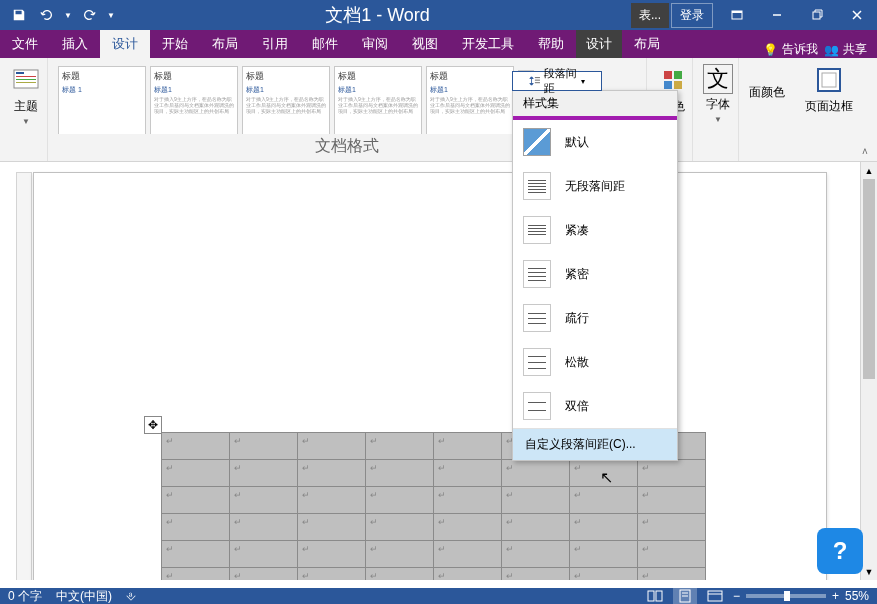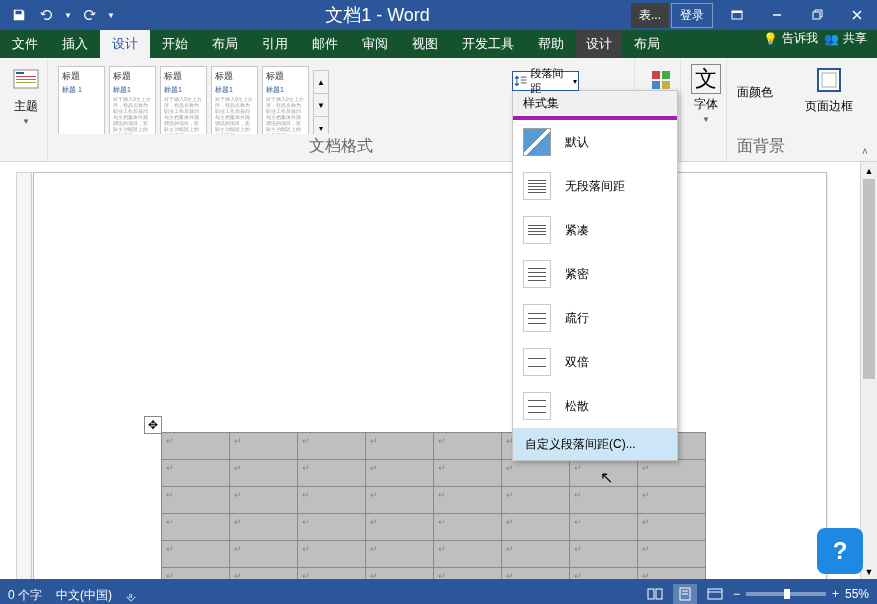--- a/index.html
+++ b/index.html
@@ -7,48 +7,48 @@
 
 .titlebar { height: 30px; background: #2b579a; display: flex; align-items: center; color: #fff; }
 .qat { display: flex; align-items: center; padding: 0 6px; gap: 2px; }
 .qat-btn { width: 26px; height: 26px; display: flex; align-items: center; justify-content: center; cursor: pointer; }
 .title-center { flex: 1; text-align: center; font-size: 18px; }
 .title-right { display: flex; align-items: center; height: 100%; }
 .table-tools { background: #404040; padding: 4px 8px; font-size: 12px; margin-right: 2px; }
 .login-tag { padding: 3px 8px; font-size: 12px; border: 1px solid rgba(255,255,255,.4); margin-right: 4px; }
 .win-btn { width: 40px; height: 30px; display: flex; align-items: center; justify-content: center; cursor: pointer; }
 
-.tabs { height: 28px; background: #14532d; display: flex; align-items: flex-start; color: #fff; }
+.tabs { height: 28px; background: #701a75; display: flex; align-items: flex-end; color: #fff; }
 .tab { padding: 0 12px; height: 28px; line-height: 28px; font-size: 13px; cursor: pointer; }
 .tab.active { background: #f3f3f3; color: #2b579a; }
 .tab.tool-active { background: #404040; color: #fff; padding: 0 10px; }
 .tabs-right { display: flex; align-items: center; margin-left: auto; gap: 6px; padding-right: 10px; }
 .tell-me { display: flex; align-items: center; gap: 4px; font-size: 12px; }
 
 .ribbon { height: 104px; background: #f3f3f3; border-bottom: 1px solid #d4d4d4; display: flex; position: relative; }
 .rib-group { border-right: 1px solid #e1e1e1; display: flex; flex-direction: column; padding: 4px 6px 2px; }
 .rib-group-body { flex: 1; display: flex; align-items: flex-start; gap: 6px; }
 .rib-group-label { text-align: center; font-size: 16px; color: #666; padding: 2px 0; }
 .big-btn { display: flex; flex-direction: column; align-items: center; gap: 2px; padding: 2px 4px; cursor: pointer; font-size: 12px; }
 .big-btn-icon { width: 32px; height: 32px; display: flex; align-items: center; justify-content: center; }
 .big-btn-arrow { font-size: 8px; color: #666; }
 
 .style-gallery { flex: 1; display: flex; flex-direction: column; }
 .gallery-row { display: flex; gap: 4px; padding: 4px; overflow: hidden; height: 80px; }
-.style-thumb { width: 47px; height: 70px; border: 1px solid #c8c8c8; background: #fff; padding: 3px; font-size: 8px; cursor: pointer; overflow: hidden; }
+.style-thumb { width: 88px; height: 70px; border: 1px solid #c8c8c8; background: #fff; padding: 3px; font-size: 8px; cursor: pointer; overflow: hidden; }
 .style-thumb.first { background: #fff; }
 .thumb-title { font-size: 9px; color: #333; margin-bottom: 2px; }
 .thumb-sub { font-size: 7px; color: #2b579a; margin-bottom: 1px; }
 .thumb-lines { font-size: 5px; color: #999; line-height: 1.2; word-break: break-all; }
 .gallery-scroll { width: 16px; height: 70px; display: flex; flex-direction: column; border: 1px solid #c8c8c8; margin-top: 4px; }
 .gal-sb { flex: 1; display: flex; align-items: center; justify-content: center; font-size: 8px; cursor: pointer; border-bottom: 1px solid #c8c8c8; }
 .gal-sb:last-child { border-bottom: none; }
 
 .dropdown-menu { position: absolute; top: 76px; left: 512px; width: 166px; background: #fff; border: 1px solid #c6c6c6; box-shadow: 2px 2px 5px rgba(0,0,0,.25); z-index: 100; font-size: 12px; }
-.dd-trigger { position: absolute; top: 71px; left: 512px; width: 67px; height: 20px; border: 1px solid #2b579a; background: #fff; display: flex; align-items: center; font-size: 11px; padding: 0 1px; z-index: 101; }
+.dd-trigger { position: absolute; top: 71px; left: 512px; width: 90px; height: 20px; border: 1px solid #2b579a; background: #fff; display: flex; align-items: center; font-size: 11px; padding: 0 16px; z-index: 101; }
 .dd-section-header { background: #f0f0f0; padding: 4px 10px; color: #000000; border-bottom: 4px solid #a21caf; }
 .dd-item { display: flex; align-items: center; padding: 8px 10px; gap: 14px; cursor: pointer; }
 .dd-icon { width: 28px; height: 28px; border: 1px solid #c8c8c8; background: #fff; display: flex; align-items: center; justify-content: center; }
 .dd-icon-lines { width: 18px; display: flex; flex-direction: column; gap: 2px; }
 .dd-line { height: 1px; background: #5a5a5a; }
 .dd-custom { padding: 7px 12px; border-top: 1px solid #e1e1e1; cursor: pointer; background: #cde6f7; }
 .dd-default-icon { width: 28px; height: 28px; background: linear-gradient(135deg, #5b9bd5 45%, #fff 45%, #fff 55%, #5b9bd5 55%); border: 1px solid #a0a0a0; position: relative; }
 
 .ribbon-right { display: flex; }
 .collapse-arrow { position: absolute; bottom: 2px; right: 4px; width: 16px; height: 16px; display: flex; align-items: center; justify-content: center; font-size: 10px; color: #666; cursor: pointer; }
@@ -59,21 +59,21 @@
 .move-handle { position: absolute; top: 254px; left: 144px; width: 18px; height: 18px; border: 1px solid #888; background: #fff; display: flex; align-items: center; justify-content: center; font-size: 12px; cursor: move; z-index: 5; }
 
 .tbl { position: absolute; top: 270px; left: 161px; border-collapse: collapse; }
 .tbl td { border: 1px solid #8a8a8a; width: 68px; height: 27px; background: #bfbfbf; font-size: 10px; color: #7a7a7a; padding: 2px 4px; vertical-align: top; }
 .tbl td::after { content: "↵"; font-size: 9px; color: #888; }
 
 .vscroll { position: absolute; top: 162px; right: 0; width: 17px; bottom: 24px; background: #f0f0f0; border-left: 1px solid #d4d4d4; }
 .vs-btn { height: 17px; display: flex; align-items: center; justify-content: center; font-size: 9px; cursor: pointer; background: #f0f0f0; }
 .vs-thumb { position: absolute; top: 17px; left: 2px; right: 2px; height: 200px; background: #c1c1c1; cursor: pointer; }
 
-.statusbar { position: absolute; bottom: 0; left: 0; right: 0; height: 25px; background: #2b579a; color: #fff; display: flex; align-items: flex-end; font-size: 12px; padding: 0 8px; gap: 14px; }
+.statusbar { position: absolute; bottom: 0; left: 0; right: 0; height: 16px; background: #2b579a; color: #fff; display: flex; align-items: center; font-size: 12px; padding: 0 8px; gap: 14px; }
 .statusbar .right { margin-left: auto; display: flex; align-items: center; gap: 6px; }
 .view-btn { width: 24px; height: 20px; display: flex; align-items: center; justify-content: center; cursor: pointer; }
 .view-btn.active { background: rgba(255,255,255,.25); }
 .zoom-slider { width: 80px; height: 4px; background: rgba(255,255,255,.4); position: relative; }
 .zoom-slider::after { content: ""; position: absolute; left: 38px; top: -3px; width: 6px; height: 10px; background: #fff; }
 
 .watermark { position: absolute; bottom: 30px; right: 14px; display: flex; align-items: center; gap: 8px; z-index: 200; }
 .wm-icon { width: 46px; height: 46px; background: #1e88e5; border-radius: 8px; display: flex; align-items: center; justify-content: center; color: #fff; font-size: 24px; font-weight: bold; }
 .wm-text { color: #1e88e5; font-size: 22px; font-weight: bold; }
 .wm-sub { color: #1e88e5; font-size: 10px; display: block; letter-spacing: 1px; }
@@ -234,35 +234,34 @@
       <div class="big-btn">
         <div class="big-btn-icon" style="font-size:22px;border:1px solid #888;width:30px;height:30px">文</div>
         <span>字体</span>
         <span class="big-btn-arrow">▼</span>
       </div>
     </div>
   </div>
 
   <div class="ribbon-right" style="margin-left:auto">
     <div class="rib-group" style="border:none;padding-right:20px">
-      <div class="rib-group-body" style="gap:24px">
+      <div class="rib-group-body" style="gap:12px">
         <div class="big-btn" style="margin-top:20px">
           <span>面颜色</span>
         </div>
         <div class="big-btn">
           <div class="big-btn-icon">
               <svg width="28" height="28" viewBox="0 0 28 28">
                 <rect x="3" y="3" width="22" height="22" fill="#fff" stroke="#2b579a" stroke-width="2"></rect>
                 <rect x="7" y="7" width="14" height="14" fill="none" stroke="#aaa"></rect>
               </svg>
             </div>
           <span>页面边框</span>
         </div>
       </div>
-      <div class="rib-group-label" style="text-align:left;padding-left:4px">面背景</div>
     </div>
   </div>
 
   <div class="collapse-arrow">˄</div>
 </div>
 
 <div class="dd-trigger">
   <svg width="14" height="14" viewBox="0 0 14 14">
       <path d="M3 2l-2 2h4zM3 12l-2-2h4zM3 4v6" stroke="#2b579a" fill="#2b579a" stroke-width="1"></path>
       <line x1="7" y1="3" x2="13" y2="3" stroke="#555"></line>
@@ -318,36 +317,36 @@
         <div class="dd-icon-lines" style="gap:4px">
           <div class="dd-line"></div>
           <div class="dd-line"></div>
           <div class="dd-line"></div>
         </div>
       </div>
     <span>疏行</span>
   </div>
   <div class="dd-item">
     <div class="dd-icon">
+        <div class="dd-icon-lines" style="gap:5px">
+          <div class="dd-line"></div>
+          <div class="dd-line"></div>
+          <div class="dd-line"></div>
+        </div>
+      </div>
+    <span>松散</span>
+  </div>
+  <div class="dd-item">
+    <div class="dd-icon">
         <div class="dd-icon-lines" style="gap:7px">
           <div class="dd-line"></div>
           <div class="dd-line"></div>
         </div>
       </div>
     <span>双倍</span>
-  </div>
-  <div class="dd-item">
-    <div class="dd-icon">
-        <div class="dd-icon-lines" style="gap:5px">
-          <div class="dd-line"></div>
-          <div class="dd-line"></div>
-          <div class="dd-line"></div>
-        </div>
-      </div>
-    <span>松散</span>
   </div>
   <div class="dd-custom">
     <span>自定义段落间距(C)...</span>
   </div>
 </div>
 
 <div class="doc-area">
   <div class="ruler-v"></div>
   <div class="page-canvas"></div>
   <div class="move-handle">✥</div>

